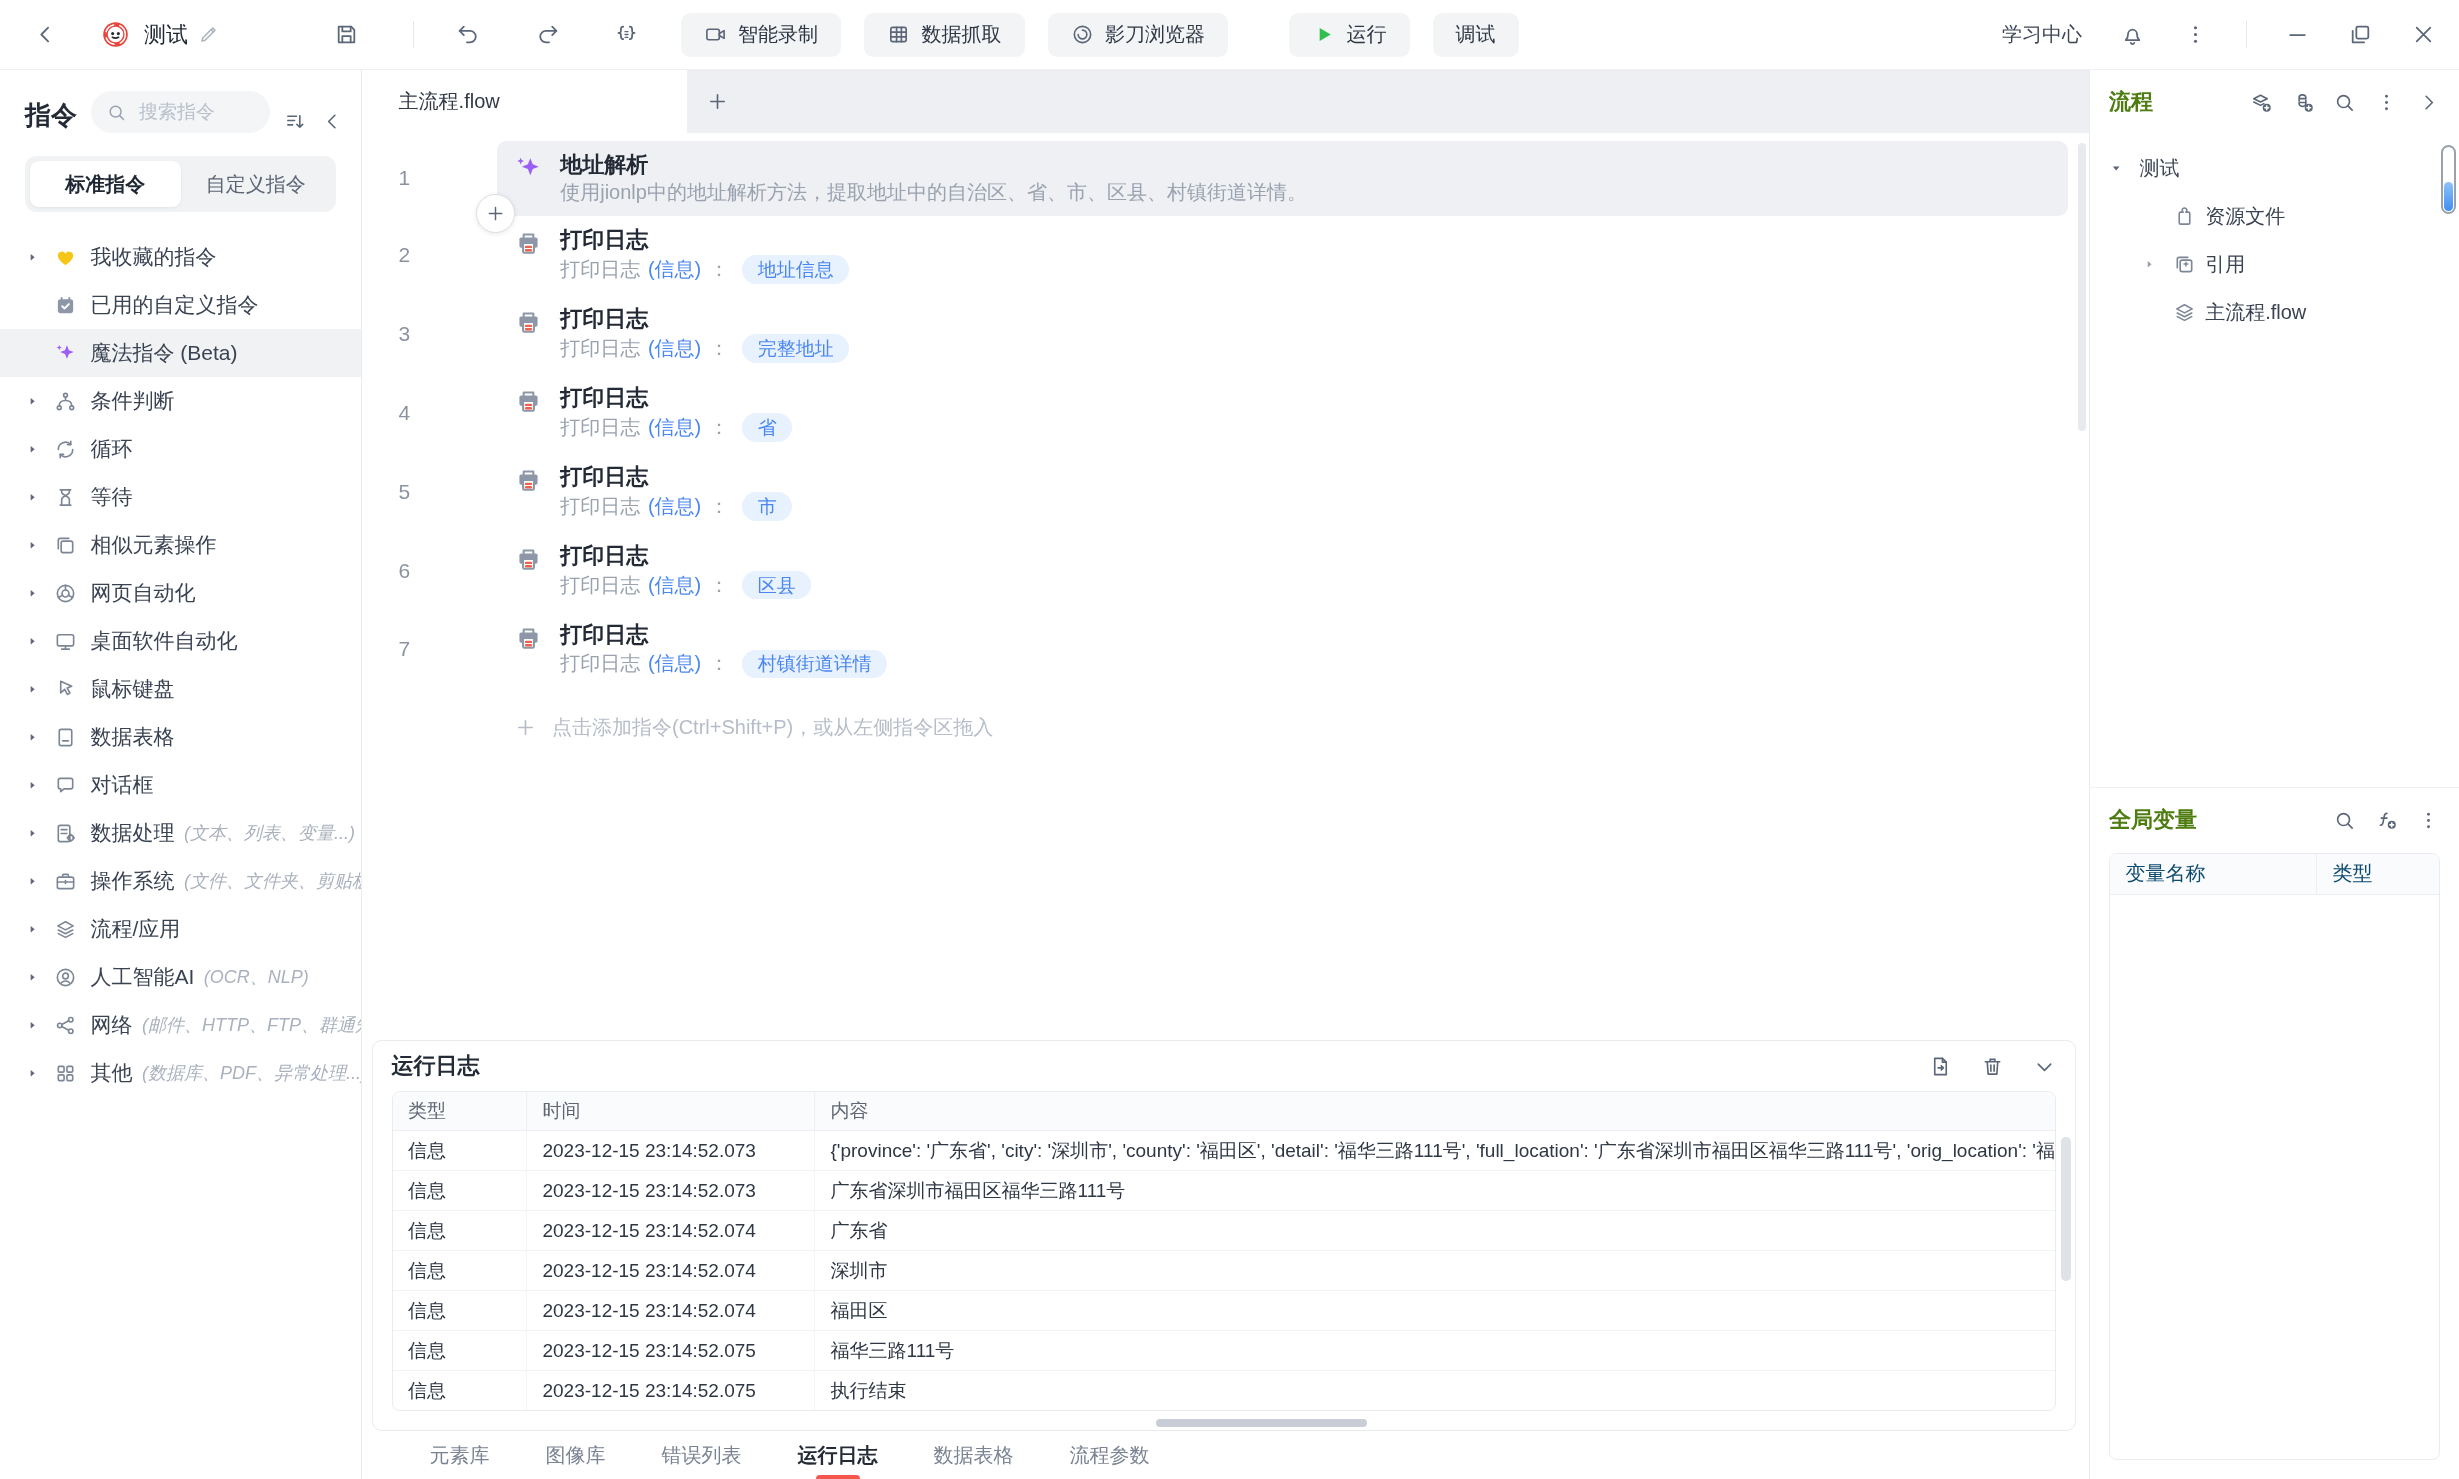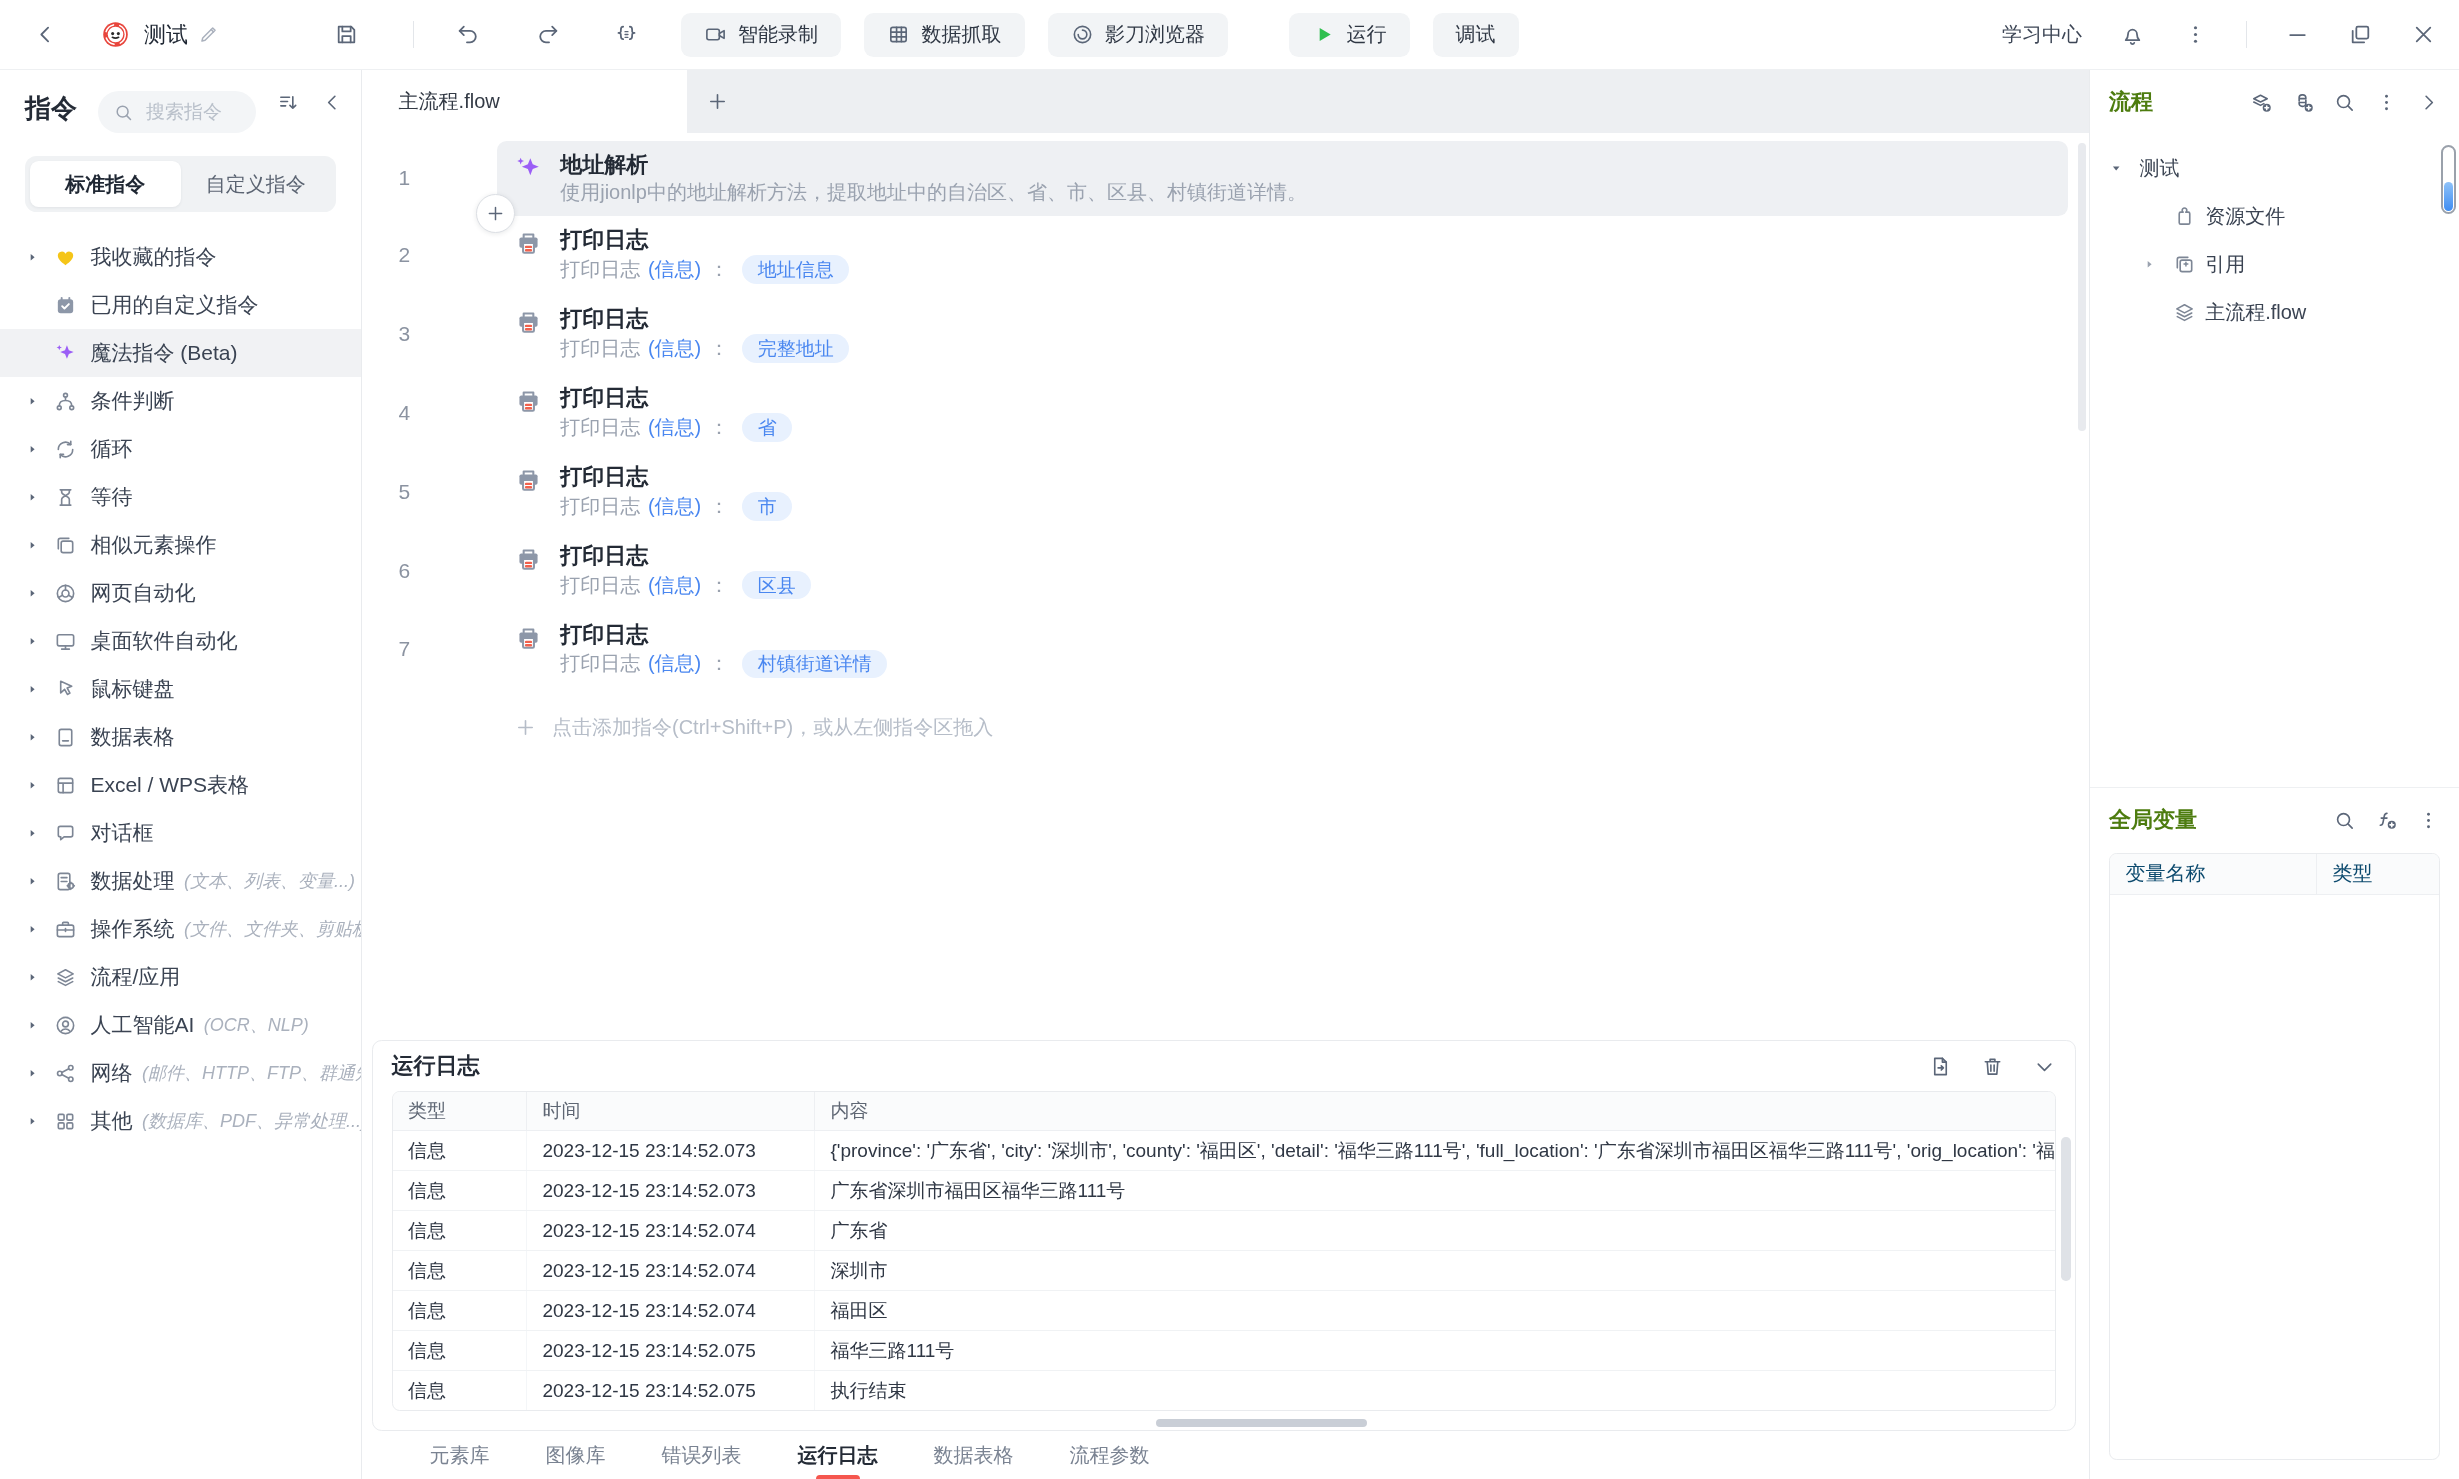--- a/index.html
+++ b/index.html
@@ -20,21 +20,21 @@
   .ml56{margin-left:54px;} .ml64{margin-left:61px;} .ml120{margin-left:115px;}
   .vdiv{width:1px;height:27px;background:#e3e6ea;}
   .tb-right{margin-left:auto;display:flex;align-items:center;gap:38px;}
   .learn{font-size:20px;color:#3d4656;}
 
   
   .main{flex:1;display:flex;min-height:0;}
 
   
   .sidebar{flex:0 0 361px;border-right:1px solid #e9ebee;display:flex;flex-direction:column;padding-top:21px;background:#fff;min-width:0;}
-  .sb-head{display:flex;align-items:flex-start;padding:0 17.3px 0 25px;gap:21px;}
+  .sb-head{display:flex;align-items:flex-end;padding:0 17.3px 0 25px;gap:14px;}
   .sb-title{font-size:26px;font-weight:bold;color:#242b36;}
   .sb-search{flex:1;display:flex;align-items:center;background:#f3f5f7;border-radius:21px;height:42px;padding:0 15.4px;gap:9.6px;min-width:0;}
   .sb-search input{border:0;background:transparent;outline:0;font-size:19px;width:100%;color:#333a45;font-family:inherit;}
   .sb-search input::placeholder{color:#b9c0ca;}
   .sb-tabs{margin:23px 25px 15.4px;background:#f0f2f4;border-radius:11.5px;display:flex;padding:4.8px;height:56px;box-sizing:border-box;}
   .sb-tab{flex:1;display:flex;align-items:center;justify-content:center;font-size:20px;color:#5b6472;border-radius:8.6px;}
   .sb-tab.active{background:#fff;color:#1f2733;font-weight:bold;box-shadow:0 1px 2.9px rgba(31,39,51,.07);}
   .sb-list{flex:1;overflow:hidden;padding:5.8px 0 9.6px;}
   .sb-item{height:48px;display:flex;align-items:center;padding:0 7.7px 0 25px;font-size:21px;color:#3a4352;white-space:nowrap;}
   .sb-item.sel{background:#f1f2f4;}
@@ -435,36 +435,20 @@
           <div class="sb-item">
             <span class="sb-caret">
               <span class="ic i15">
                 <svg viewBox="0 0 24 24">
                   <path d="M9.5 6.5 16 12l-6.5 5.5z" fill="currentColor" stroke="none"></path>
                 </svg>
               </span>
             </span>
             <span class="ic i24 sb-ic">
               <svg viewBox="0 0 24 24">
-                <rect x="4.5" y="4.5" width="15" height="15" rx="2"></rect>
-                <path d="M4.5 9.5h15M9.5 9.5v10"></path>
-              </svg>
-            </span>
-            <span class="sb-label">Excel / WPS表格</span>
-          </div>
-          <div class="sb-item">
-            <span class="sb-caret">
-              <span class="ic i15">
-                <svg viewBox="0 0 24 24">
-                  <path d="M9.5 6.5 16 12l-6.5 5.5z" fill="currentColor" stroke="none"></path>
-                </svg>
-              </span>
-            </span>
-            <span class="ic i24 sb-ic">
-              <svg viewBox="0 0 24 24">
                 <path d="M4.5 6.5a2 2 0 0 1 2-2h11a2 2 0 0 1 2 2v7a2 2 0 0 1-2 2h-7l-3.5 3v-3h-.5a2 2 0 0 1-2-2z"></path>
               </svg>
             </span>
             <span class="sb-label">对话框</span>
           </div>
           <div class="sb-item">
             <span class="sb-caret">
               <span class="ic i15">
                 <svg viewBox="0 0 24 24">
                   <path d="M9.5 6.5 16 12l-6.5 5.5z" fill="currentColor" stroke="none"></path>

